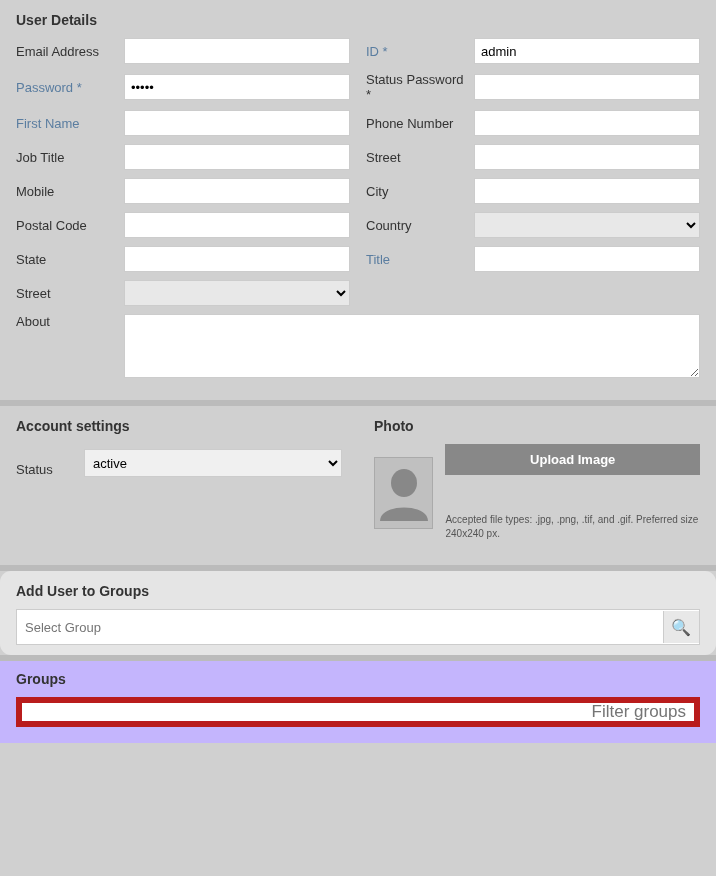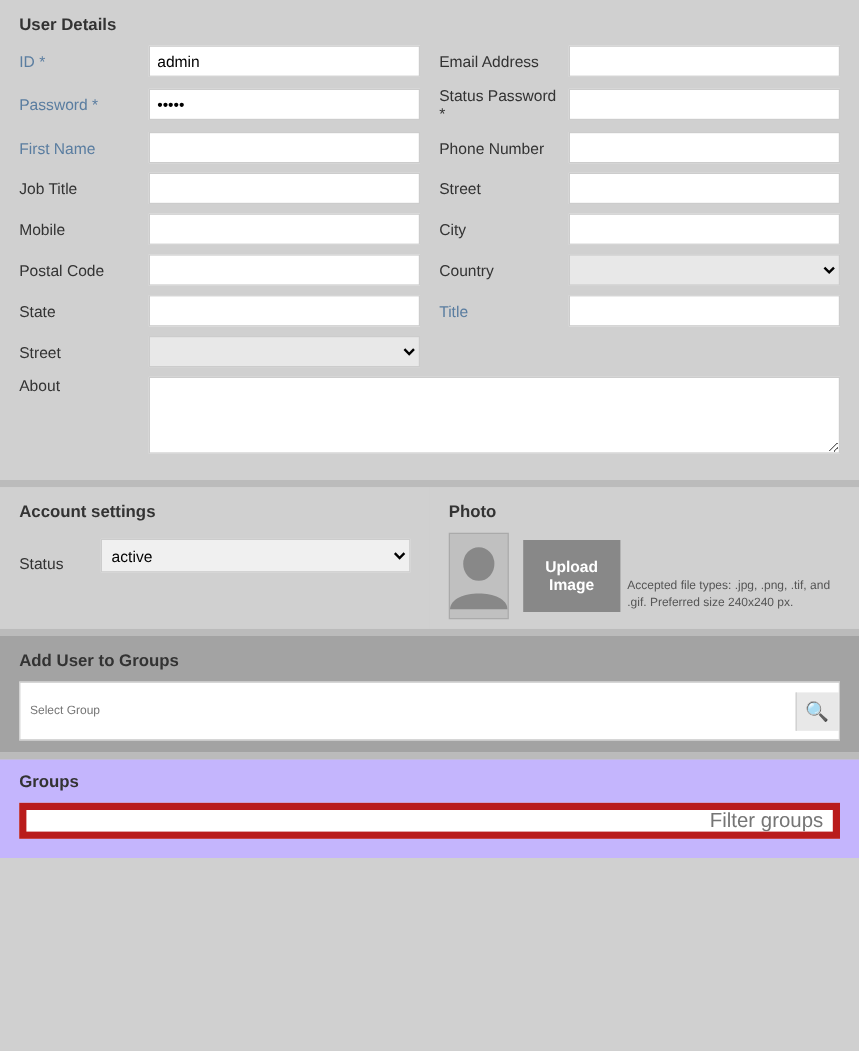--- a/index.html
+++ b/index.html
@@ -92,21 +92,21 @@
     }
 
     .account-settings-section {
       background: #d0d0d0;
       padding: 12px 16px 16px 16px;
       flex: 1;
     }
 
     .photo-section {
       background: #d0d0d0;
-      padding: 12px 16px 8px 16px;
+      padding: 12px 16px 24px 16px;
       flex: 1;
     }
 
     .status-row {
       display: flex;
       align-items: flex-end;
       gap: 8px;
       margin-top: 15px;
     }
 
@@ -144,21 +144,21 @@
     }
 
     .photo-placeholder svg {
       width: 48px;
       height: 56px;
       fill: #888;
     }
 
     .photo-info {
       display: flex;
-      flex-direction: row;
+      flex-direction: column;
       gap: 6px;
       justify-content: center;
     }
 
     .upload-btn {
       background: #888;
       color: #fff;
       border: none;
       padding: 8px 16px;
       font-size: 13px;
@@ -167,39 +167,40 @@
     }
 
     .photo-hint {
       font-size: 10px;
       color: #555;
       line-height: 1.4;
       margin-top: 32px;
     }
 
     .add-groups-section {
-      background: #a3a3a3;
+      background: #e5e5e5;
       padding: 12px 16px 10px 16px;
+      border-radius: 11px;
     }
 
     .groups-search-row {
       display: flex;
       align-items: center;
       background: #fff;
       border: 1px solid #ccc;
       margin-top: 8px;
     }
 
     .groups-search-input {
       flex: 1;
-      height: 47px;
+      height: 34px;
       border: none;
       background: transparent;
       padding: 4px 8px;
-      font-size: 10px;
+      font-size: 13px;
       outline: none;
       color: #999;
     }
 
     .search-icon-btn {
       width: 36px;
       height: 32px;
       background: #e8e8e8;
       border: none;
       border-left: 1px solid #ccc;
@@ -240,26 +241,26 @@
   </style>
 </head>
 <body>
 
 <div class="section">
   <div class="section-title">User Details</div>
 
   <div class="form-grid">
 
     <div class="form-row">
+      <label class="form-label black">Email Address</label>
+      <input class="form-input" type="text" style="">
+    </div>
+    <div class="form-row">
       <label class="form-label">ID *</label>
       <input class="form-input" type="text" value="admin" style="">
-    </div>
-    <div class="form-row">
-      <label class="form-label black">Email Address</label>
-      <input class="form-input" type="text" style="">
     </div>
 
     <div class="form-row">
       <label class="form-label">Password *</label>
       <input class="form-input" type="password" value="•••••" style="">
     </div>
     <div class="form-row">
       <label class="form-label black">Status Password *</label>
       <input class="form-input" type="password" style="">
     </div>

